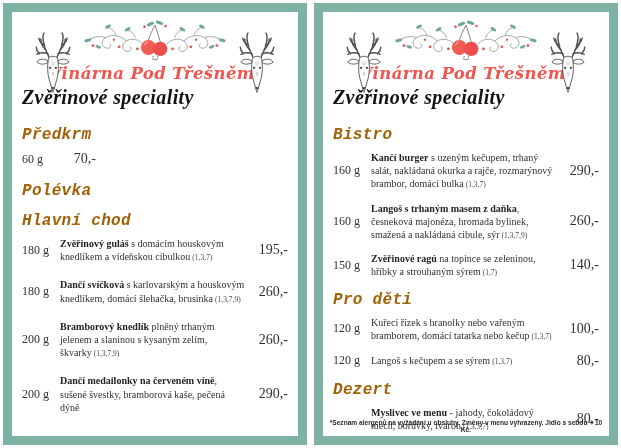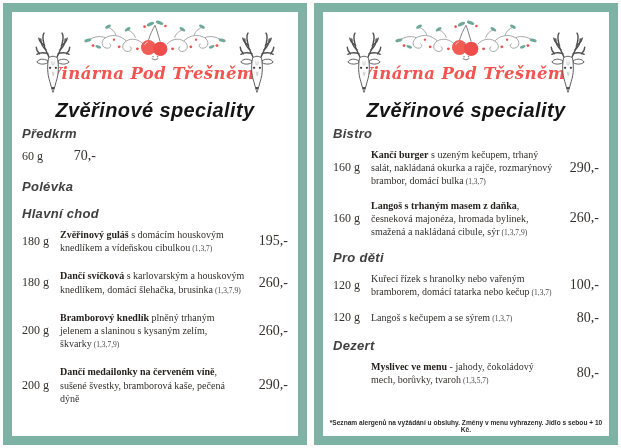--- a/index.html
+++ b/index.html
@@ -18,29 +18,29 @@
   .deer{position:absolute;top:12px;width:58px;height:68px;}
   .deer.left{left:2px;}
   .deer.right{right:2px;}
   .ornament{display:block;margin:2px auto 0;width:150px;height:46px;}
   .restaurant-name{
     text-align:center;margin-top:1px;font-size:16.5px;line-height:1.1;
     font-style:italic;font-weight:700;letter-spacing:.4px;color:#f2544f;
     font-family:"DejaVu Serif",serif;
   }
   .menu-title{
-    text-align:center;margin-top:16px;font-size:20px;line-height:1.1;
+    text-align:left;margin-top:3px;font-size:20px;line-height:1.1;
     font-style:italic;font-weight:700;letter-spacing:.4px;color:#141414;
-    font-family:Liberation Sans, sans-serif;
+    font-family:Liberation Serif, serif;
   }
   
   .menu-body{margin-top:6px;}
   .section-title{
-    color:#404040;font-style:italic;font-weight:700;font-size:13px;
-    font-family:Liberation Sans, sans-serif;letter-spacing:.3px;
+    color:#a16207;font-style:italic;font-weight:700;font-size:16px;
+    font-family:Liberation Mono, monospace;letter-spacing:.3px;
     margin:12px 0 7px;
   }
   .menu-body .section-title:first-child{margin-top:4px;}
   .item-row{display:flex;align-items:center;gap:7px;margin:0 0 11px;}
   .page.left-page .item-row{margin-bottom:15px;}
   .col-weight{flex:none;width:31px;font-size:12px;color:#33302d;}
   .col-desc{flex:1;font-size:10px;line-height:1.32;color:#33302d;}
   .item-name{font-weight:700;color:#26221f;}
   .item-allergens{font-size:7.5px;color:#4a4a4a;margin-left:2px;}
   .col-price{flex:none;width:36px;text-align:right;font-size:14px;color:#33302d;}
@@ -198,20 +198,25 @@
         <div class="item-row">
           <div class="col-weight">160 g</div>
           <div class="col-desc"><span class="item-name">Kančí burger</span><span class="item-text"> s uzeným kečupem, trhaný salát, nakládaná okurka a rajče, rozmarýnový brambor, domácí bulka</span><span class="item-allergens">(1,3,7)</span></div>
           <div class="col-price">290,-</div>
         </div>
         <div class="item-row">
           <div class="col-weight">160 g</div>
           <div class="col-desc"><span class="item-name">Langoš s trhaným masem z daňka</span><span class="item-text">, česneková majonéza, hromada bylinek, smažená a nakládaná cibule, sýr</span><span class="item-allergens">(1,3,7,9)</span></div>
           <div class="col-price">260,-</div>
         </div>
+        <div class="item-row">
+          <div class="col-weight">150 g</div>
+          <div class="col-desc"><span class="item-name">Zvěřinové ragú</span><span class="item-text"> na topince se zeleninou, hříbky a strouhaným sýrem</span><span class="item-allergens">(1,7)</span></div>
+          <div class="col-price">140,-</div>
+        </div>
         <div class="section-title">Pro děti</div>
         <div class="item-row">
           <div class="col-weight">120 g</div>
           <div class="col-desc"><span class="item-text">Kuřecí řízek s hranolky nebo vařeným bramborem, domácí tatarka nebo kečup</span><span class="item-allergens">(1,3,7)</span></div>
           <div class="col-price">100,-</div>
         </div>
         <div class="item-row">
           <div class="col-weight">120 g</div>
           <div class="col-desc"><span class="item-text">Langoš s kečupem a se sýrem</span><span class="item-allergens">(1,3,7)</span></div>
           <div class="col-price">80,-</div>

